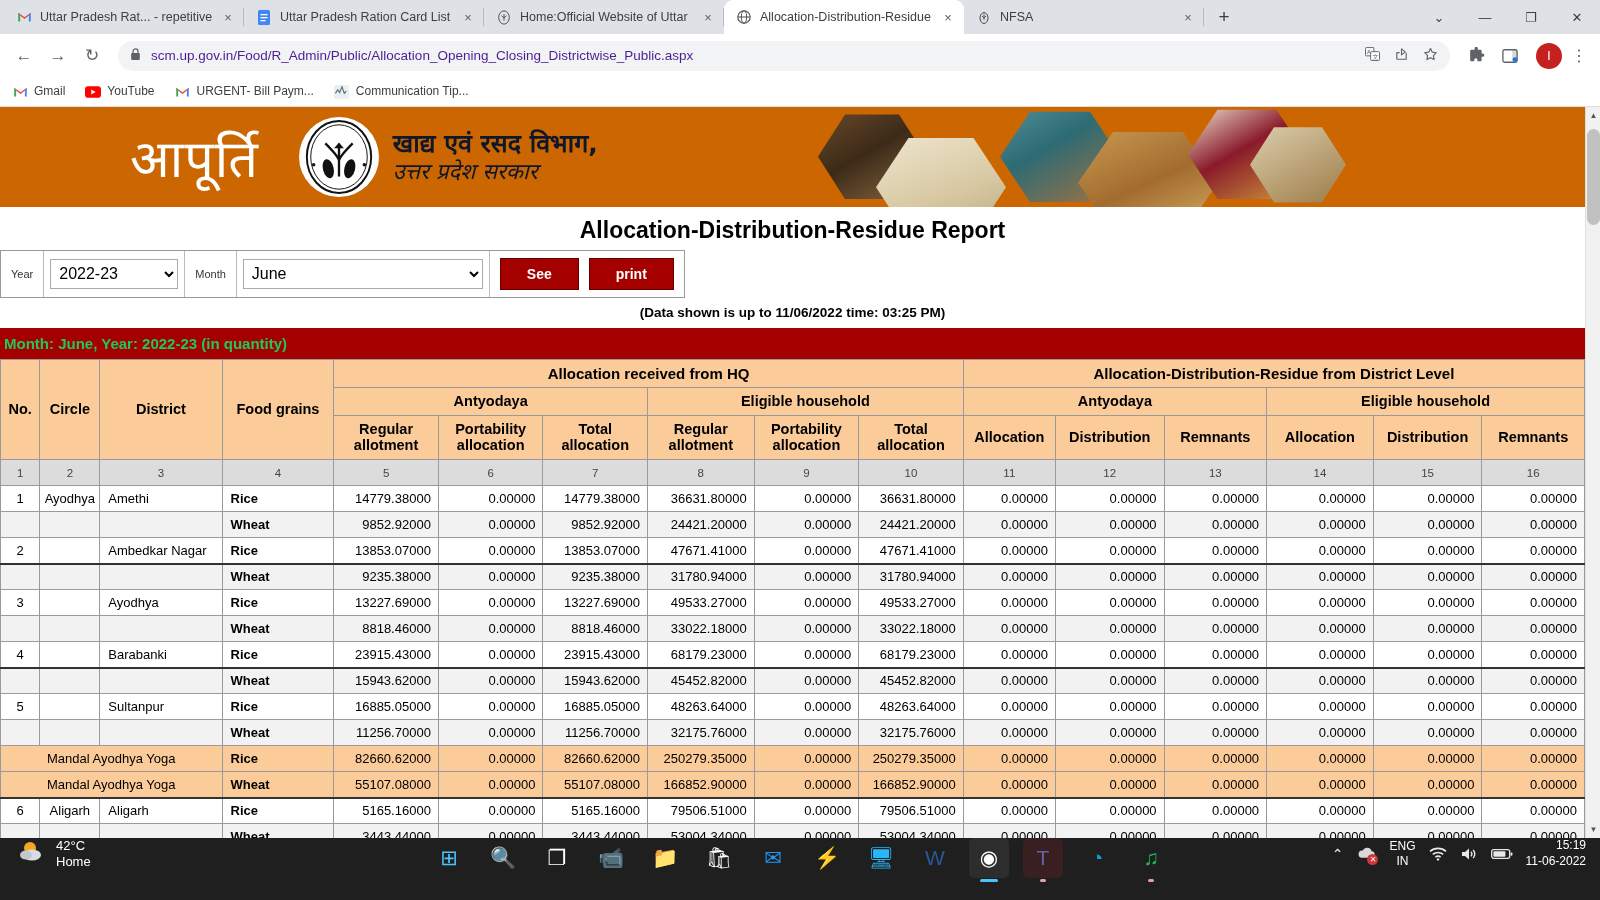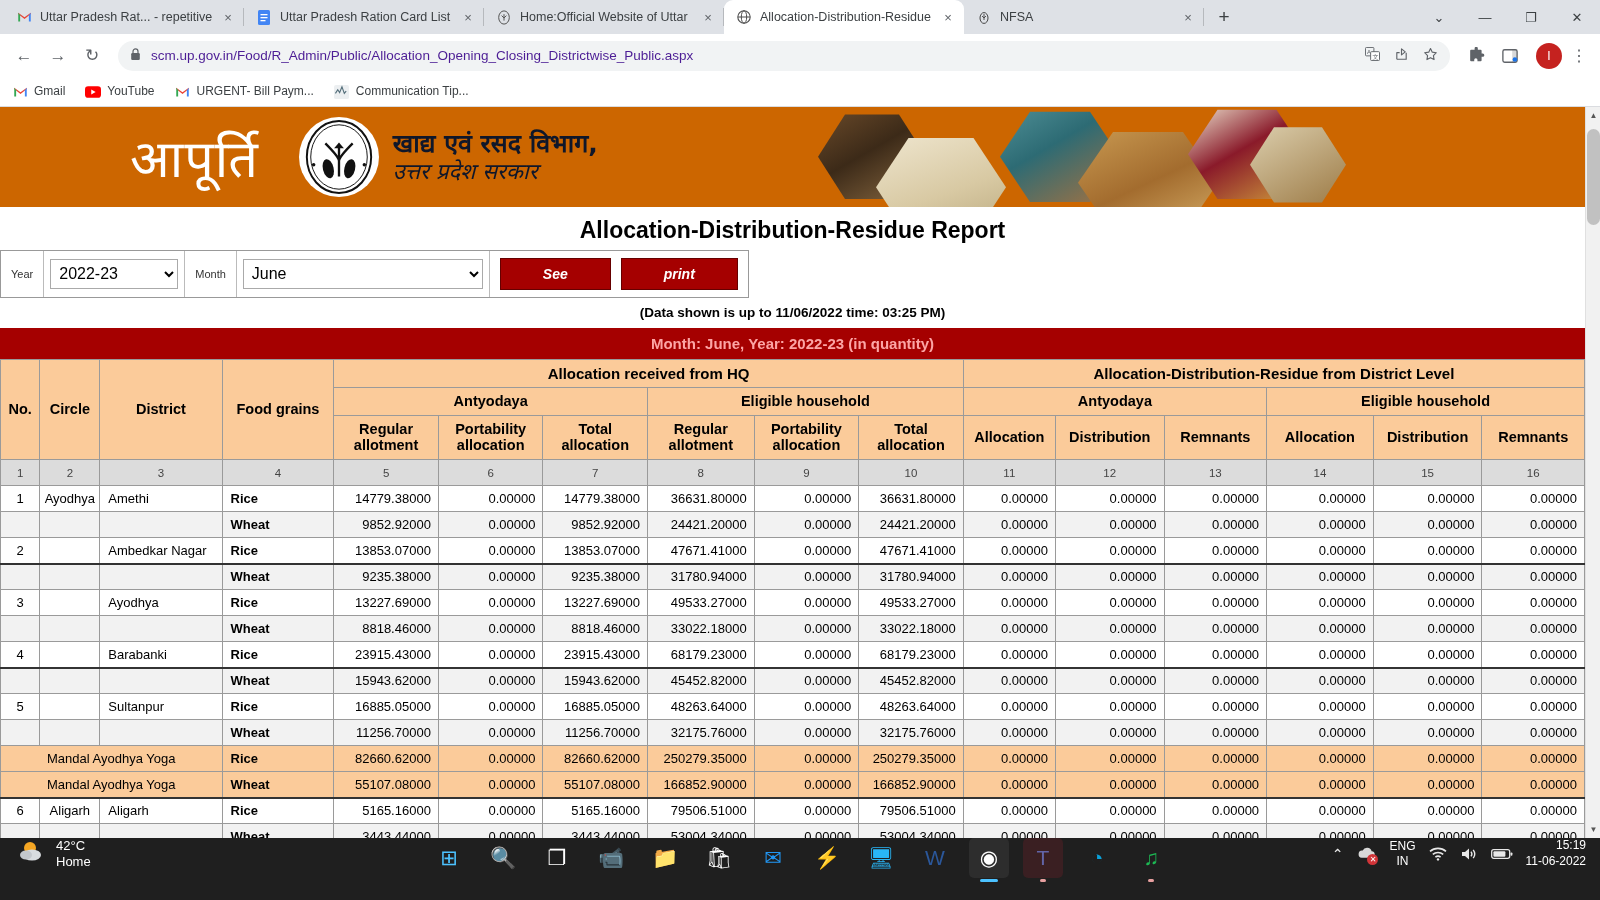--- a/index.html
+++ b/index.html
@@ -149,32 +149,31 @@
   .fsel-wrap { padding: 3px 6px; display: flex; align-items: center; }
   select.fsel {
     height: 30px; font-size: 16px; font-family: "Liberation Sans", sans-serif;
     border: 1px solid #aaa; background: #fff; padding: 0 4px; color: #000;
   }
   #sel-year { width: 128px; }
   #sel-month { width: 240px; }
   .fbtns { display: flex; align-items: center; gap: 10px; padding: 0 10px; }
   .redbtn {
     background: #a50000; color: #fff; font-weight: bold; font-size: 14px;
-    border: 1px solid #600; padding: 7px 42px; cursor: pointer;
+    border: 1px solid #600; padding: 7px 26px; cursor: pointer;
     font-family: "Liberation Sans", sans-serif;
-    font-style: italic;
   }
   .datanote {
     text-align: center; font-size: 13.5px; font-weight: bold;
     color: #000; padding: 7px 0 8px 0;
   }
 
   .monthbar {
-    background: #a50000; color: #fca5a5; font-weight: bold;
-    font-size: 15px; text-align: center; padding: 7px 16px;
+    background: #a50000; color: #22c55e; font-weight: bold;
+    font-size: 15px; padding: 7px 4px;
   }
 
   table.rpt { width: 1585px; border-collapse: collapse; table-layout: fixed; }
   table.rpt th, table.rpt td {
     border: 1px solid #9a9a9a; font-size: 13px; color: #000;
   }
   table.rpt thead th {
     background: #fbcb9a; font-weight: bold; text-align: center;
     padding: 5px 3px; font-size: 14.5px; line-height: 1.15;
   }

